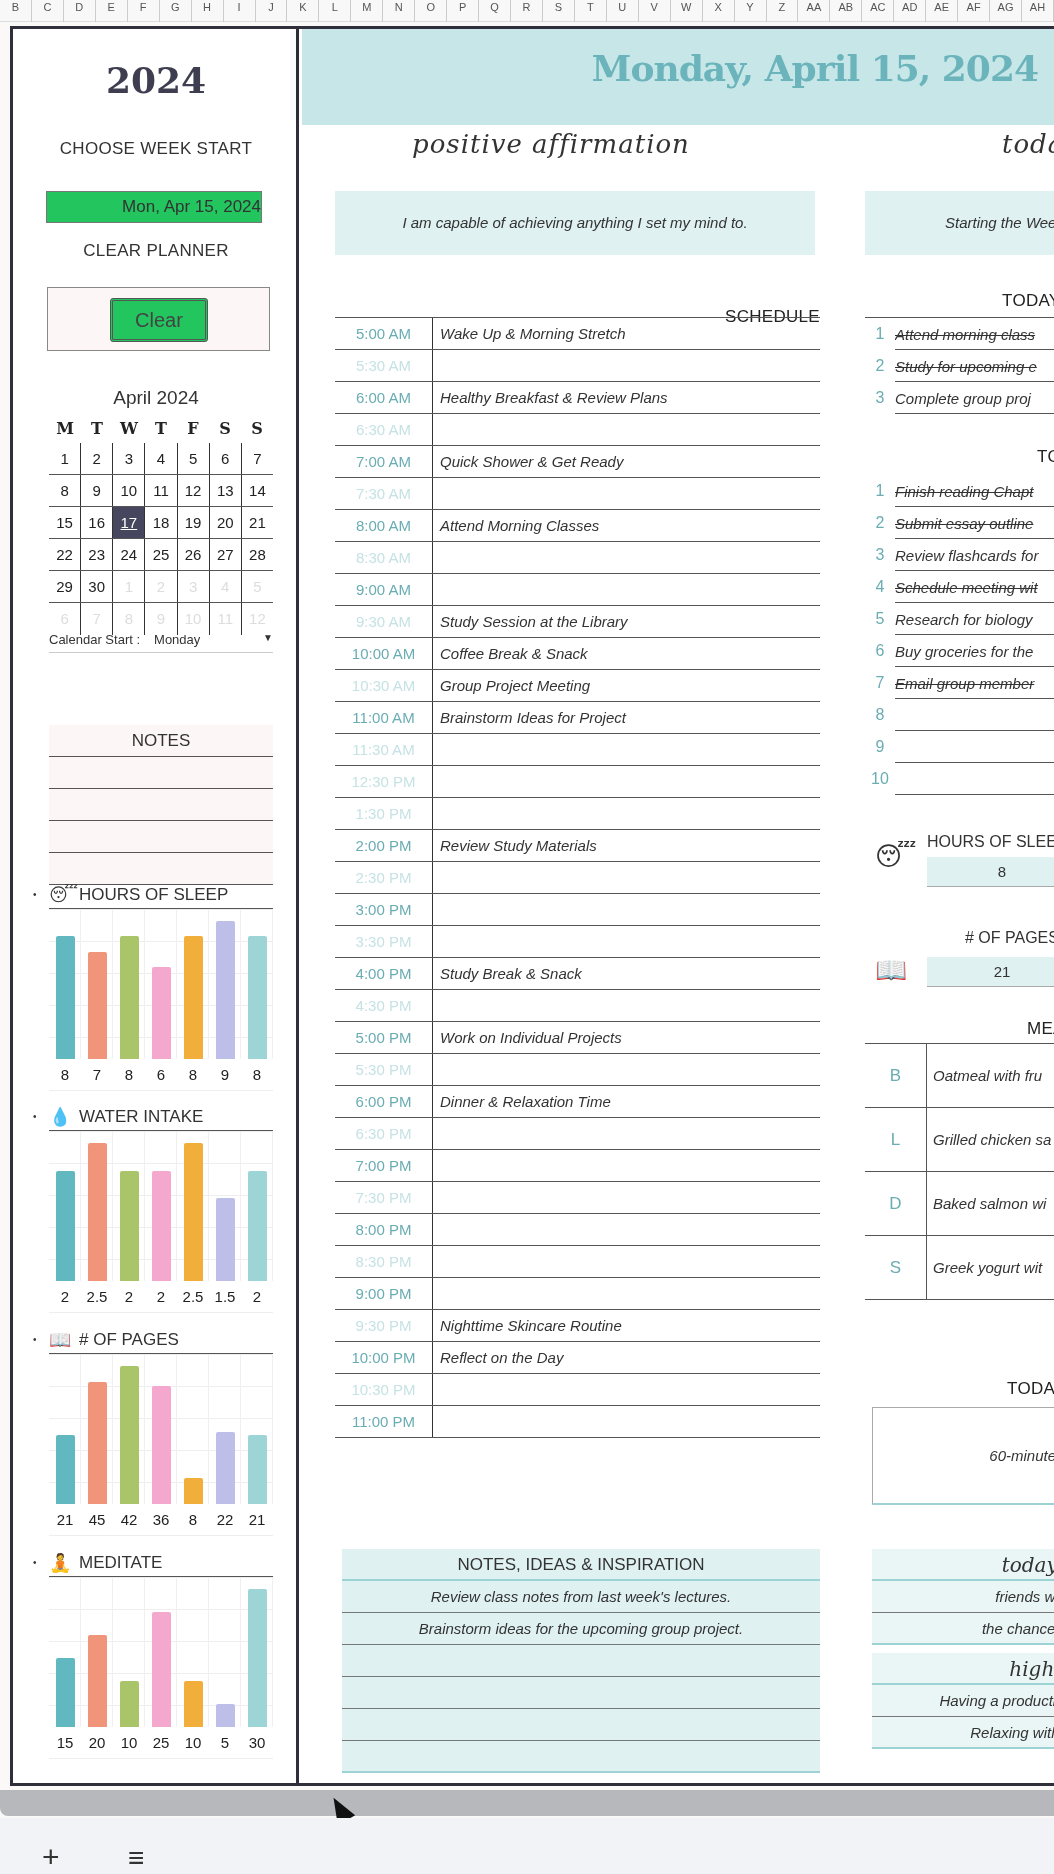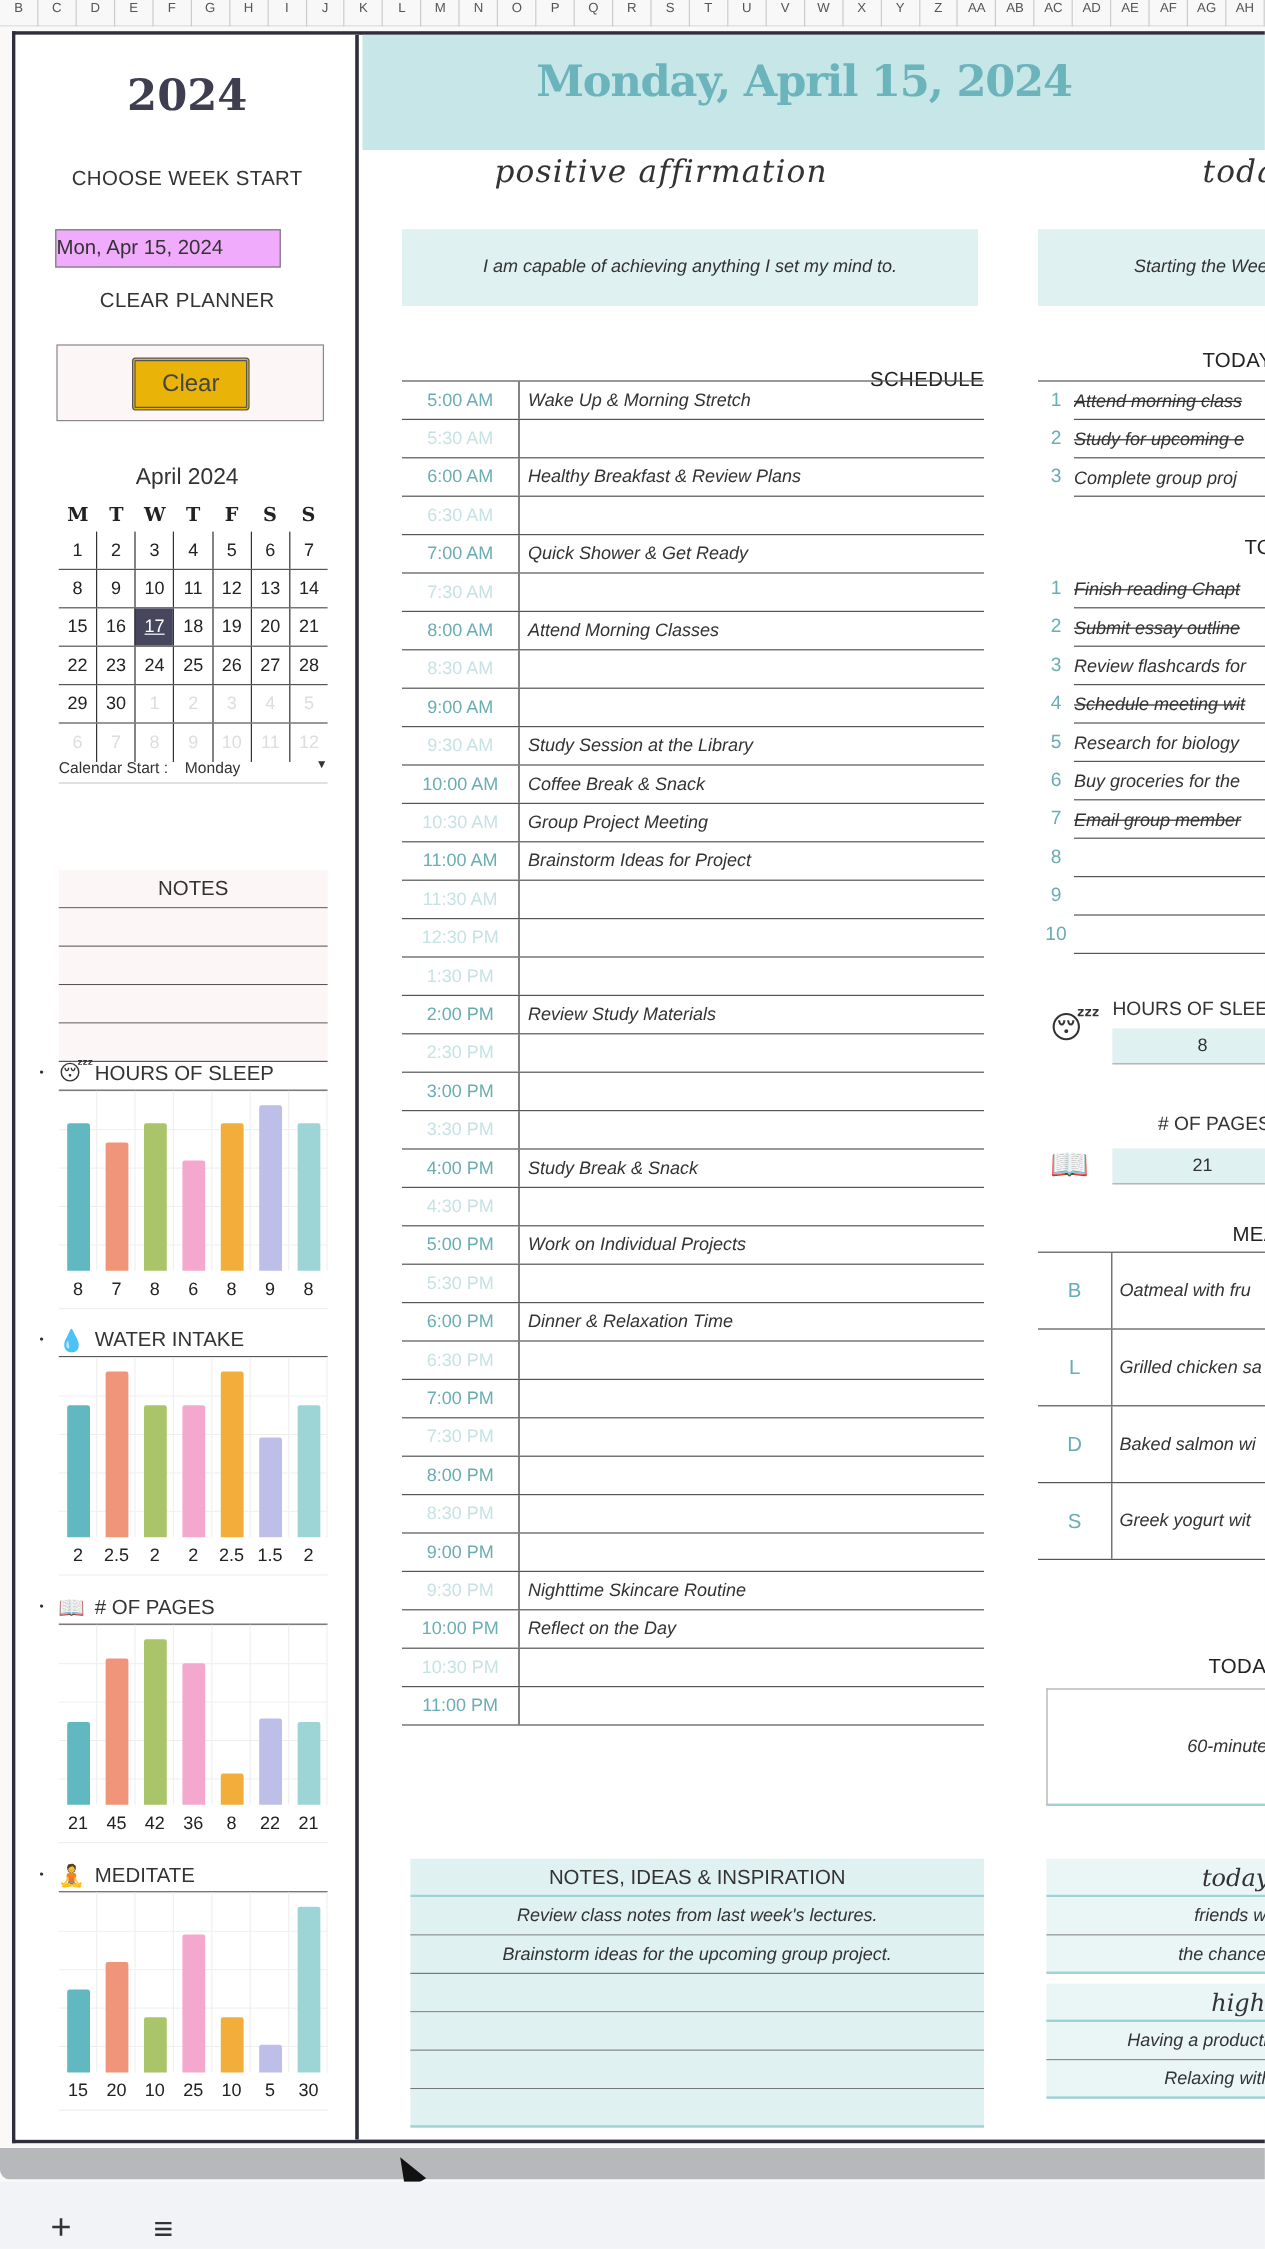--- a/index.html
+++ b/index.html
@@ -4,23 +4,23 @@
 <style>
 *{box-sizing:border-box;margin:0;padding:0}
 html,body{width:1054px;height:1874px;overflow:hidden;background:#fbf8f8;font-family:"Liberation Sans","DejaVu Sans",sans-serif;color:#333}
 .colhdr{position:absolute;left:0;top:0;width:1054px;height:22px;background:#f8f8f8;border-bottom:1px solid #ddd;display:flex}
 .colhdr span{flex:0 0 auto;height:22px;border-right:1px solid #ccc;font-size:11px;color:#555;text-align:center;line-height:14px}
 .sheet{position:absolute;left:10px;top:26px;width:1044px;height:1760px;background:#fff;border:3px solid #2f2f3c;border-right:none}
 .leftpanel{position:absolute;left:0;top:0;width:286px;height:100%;border-right:3px solid #2f2f3c;background:#fff}
 .main{position:absolute;left:289px;top:0;right:0;height:100%}
 .year{position:absolute;left:0;width:286px;top:30px;text-align:center;font-family:"DejaVu Serif",serif;font-weight:bold;font-size:36px;color:#3e3e50}
 .lbl{position:absolute;left:0;width:286px;text-align:center;font-size:17px;color:#333;letter-spacing:.3px}
-.datebox{position:absolute;left:33px;top:162px;width:188px;height:32px;border:1px solid #777;background:#f0abfc;text-align:left;line-height:30px;font-size:17px}
+.datebox{position:absolute;left:33px;top:162px;width:216px;height:32px;border:1px solid #777;background:#22c55e;text-align:right;line-height:30px;font-size:17px}
 .clearbox{position:absolute;left:34px;top:258px;width:223px;height:64px;border:1px solid #888;background:#fdf6f6}
-.clearbtn{position:absolute;left:62px;top:10px;width:98px;height:44px;border:3px double #555;border-radius:3px;background:#eab308;font-size:20px;color:#444;text-align:center;line-height:38px;cursor:pointer}
+.clearbtn{position:absolute;left:62px;top:10px;width:98px;height:44px;border:3px double #555;border-radius:3px;background:#22c55e;font-size:20px;color:#444;text-align:center;line-height:38px;cursor:pointer}
 .cal-title{position:absolute;left:0;width:286px;top:358px;text-align:center;font-size:19px}
 .cal{position:absolute;left:36px;top:386px;width:224px}
 .cal-hdr{display:flex;height:28px}
 .cal-hdr span{flex:1;text-align:center;font-family:"DejaVu Serif",serif;font-weight:bold;font-size:16px;line-height:28px;color:#222}
 .cal-row{display:flex;height:32px;border-bottom:1px solid #555}
 .cal-row span{flex:1;text-align:center;font-size:15px;line-height:32px;border-left:1px solid #333;color:#222}
 .cal-row span:first-child{border-left:none}
 .cal-row span.dim{color:#ddd}
 .cal-row span.today{background:#46465e;color:#fff;text-decoration:underline}
 .cal-row:last-child{border-bottom:none}
@@ -31,21 +31,21 @@
 .tracker{position:absolute;left:36px;width:224px}
 .tracker .th{display:flex;align-items:center;gap:8px;font-size:17px;height:28px;border-bottom:1px solid #555;position:relative}
 .tracker .th .dot{position:absolute;left:-16px;font-size:10px}
 .tracker .th .ic{font-size:18px;width:22px;text-align:center}
 .bars{position:relative;height:150px;display:flex;background-image:linear-gradient(#eee 1px,transparent 1px);background-size:100% 32px}
 .bars .c{flex:1;position:relative;border-right:1px solid #f0f0f0}
 .bars .b{position:absolute;bottom:0;left:50%;width:19px;margin-left:-9px;border-radius:2px 2px 0 0}
 .vals{display:flex;height:32px;border-bottom:1px solid #eee}
 .vals span{flex:1;text-align:center;font-size:15px;line-height:32px;color:#222}
 .banner{position:absolute;left:0;right:0;top:0;height:96px;background:#c7e6e7}
-.banner .t{position:absolute;left:0;width:736px;top:18px;text-align:center;font-family:"DejaVu Serif",serif;font-weight:bold;font-size:36px;color:#6bb4bc;letter-spacing:-1px}
+.banner .t{position:absolute;left:0;width:736px;top:18px;text-align:right;font-family:"DejaVu Serif",serif;font-weight:bold;font-size:36px;color:#6bb4bc;letter-spacing:-1px}
 .script{position:absolute;font-family:"DejaVu Serif",serif;font-style:italic;font-size:26px;color:#333;letter-spacing:1px}
 .aff{position:absolute;left:33px;top:162px;width:480px;height:64px;background:#e0f1f2;text-align:center;line-height:64px;font-style:italic;font-size:15px;color:#333}
 .focus{position:absolute;left:563px;top:162px;width:300px;height:64px;background:#e0f1f2;line-height:64px;font-style:italic;font-size:15px;color:#333;padding-left:80px;white-space:nowrap;overflow:hidden}
 .sec-h{position:absolute;font-size:17px;letter-spacing:.3px;color:#222}
 .sched{position:absolute;left:33px;top:288px;width:485px;border-top:1px solid #555}
 .srow{display:flex;height:32px;border-bottom:1px solid #555}
 .srow .tm{width:98px;text-align:center;font-size:15px;line-height:32px;border-right:1px solid #333}
 .srow .tm.full{color:#6aadb3}
 .srow .tm.half{color:#c6e2e4}
 .srow .ev{flex:1;padding-left:7px;font-style:italic;font-size:15px;line-height:32px;color:#333;white-space:nowrap}

